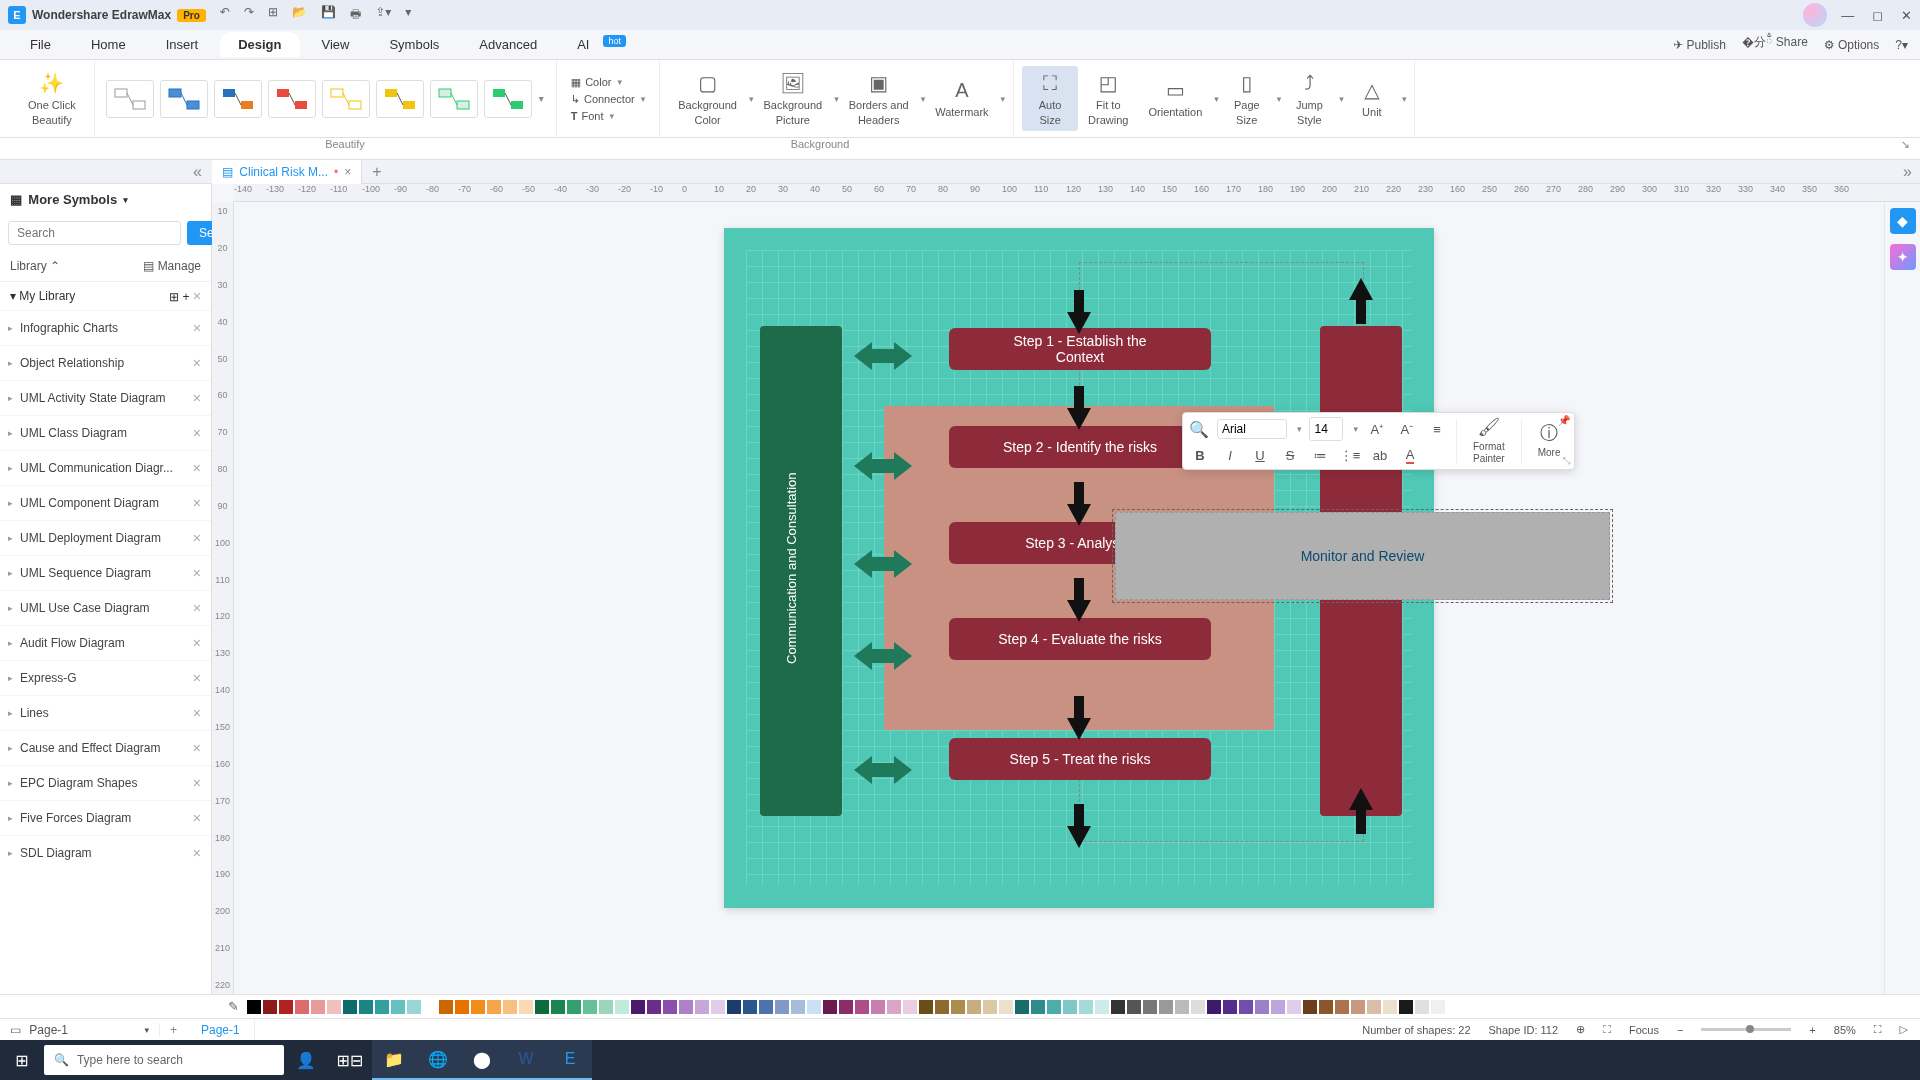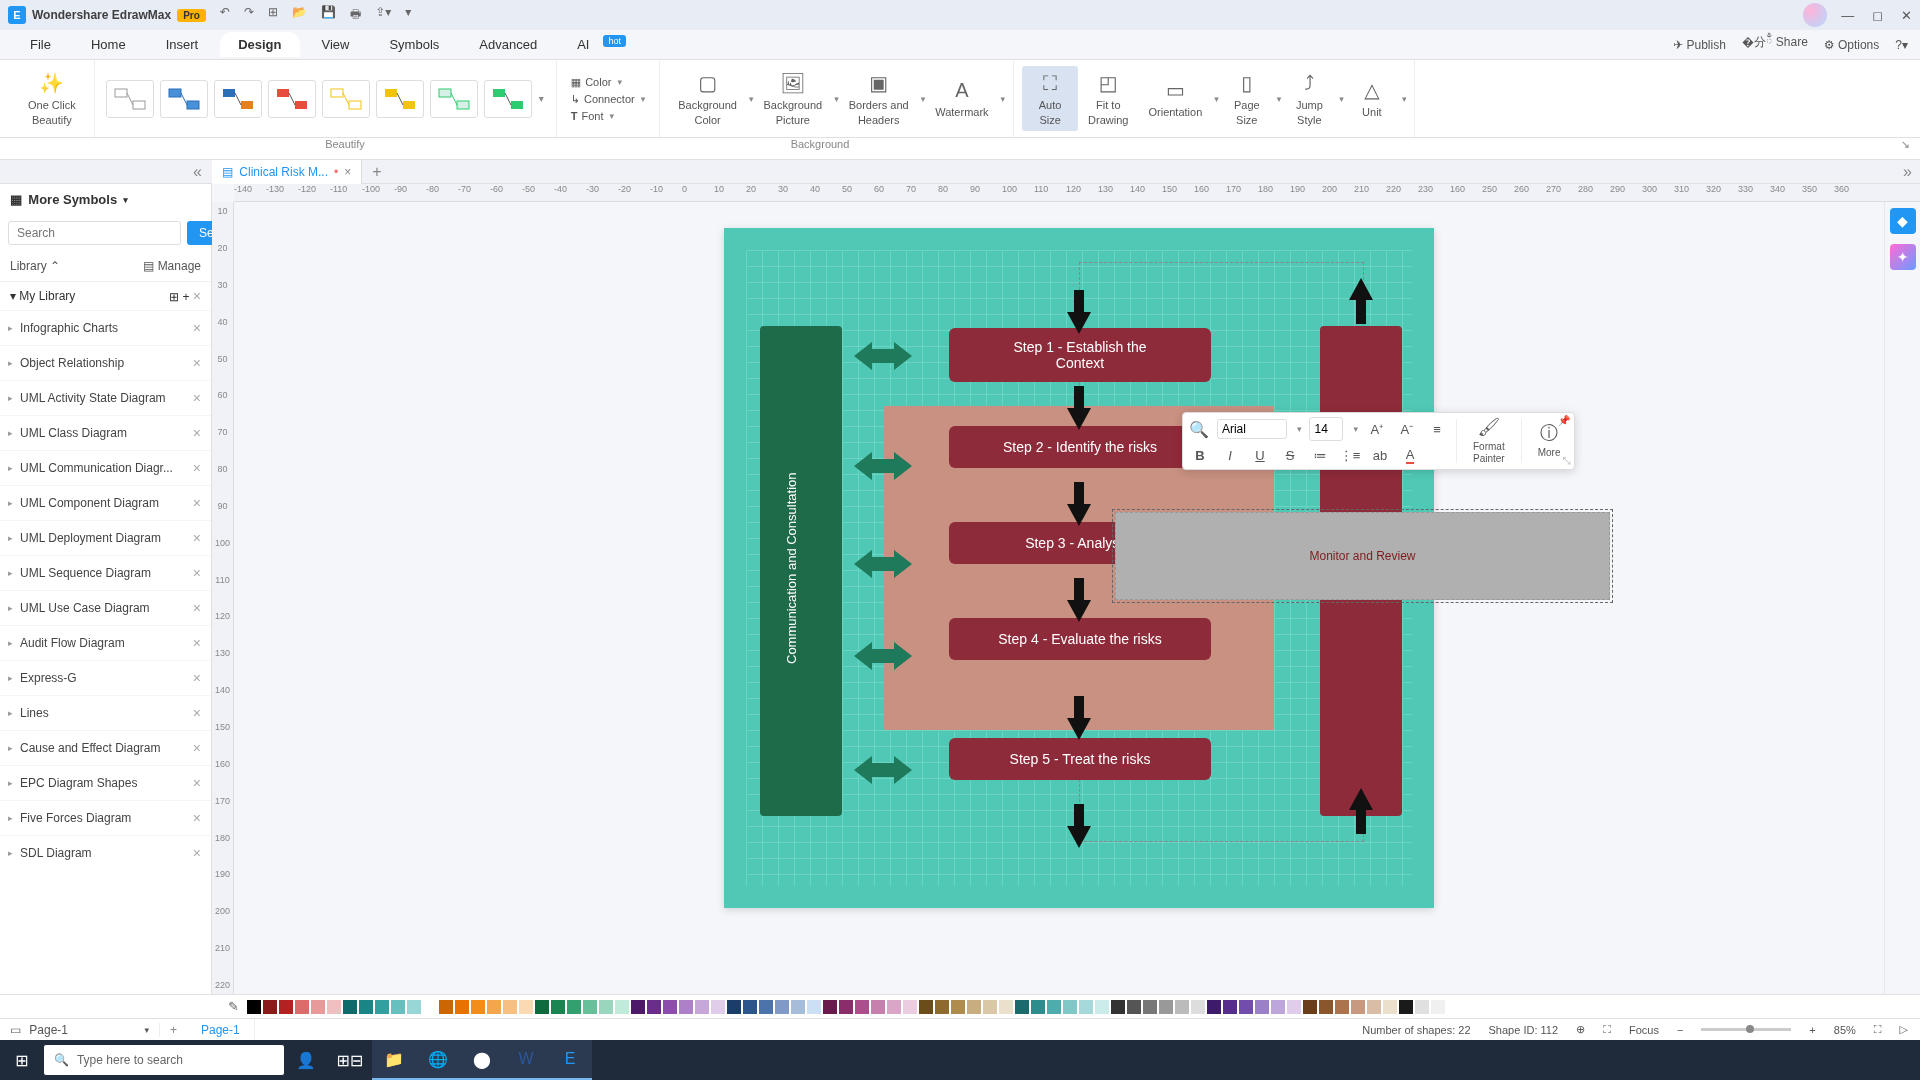--- a/index.html
+++ b/index.html
@@ -98,23 +98,23 @@
 .arrow-bi { position: absolute; height: 24px; display: flex; align-items: center; }
 .arrow-bi::before, .arrow-bi::after { content: ""; width: 0; height: 0; border-top: 14px solid transparent; border-bottom: 14px solid transparent; }
 .arrow-bi::before { border-right: 18px solid #1e7a5a; }
 .arrow-bi::after { border-left: 18px solid #1e7a5a; }
 .arrow-bi .bar { height: 14px; width: 22px; background: #1e7a5a; }
 
 
 .float-note {
   position: absolute;
   background: #b0b0b0;
-  color: #7f1d1d;
+  color: #0c4a6e;
   display: flex; align-items: center; justify-content: center;
-  font-size: 12px;
+  font-size: 14px;
   border: 1px dashed #999;
   outline: 1px dashed #666;
   outline-offset: 2px;
 }
 
 
 .format-toolbar {
   position: absolute;
   background: #fff;
   border: 1px solid #ddd;
@@ -559,21 +559,21 @@
 
         <div class="sel-box" style="left:355px;top:34px;width:285px;height:580px"></div>
 
         <div class="vbar" style="left:36px;top:98px;width:82px;height:490px"></div>
         <div class="vtext" style="left:60px;top:180px;height:320px">Communication and Consultation</div>
 
         <div class="vbar maroon" style="left:596px;top:98px;width:82px;height:490px"></div>
 
         <div class="inner-box" style="left:160px;top:178px;width:390px;height:324px"></div>
 
-        <div class="step-box" style="left:225px;top:100px;width:262px;height:54px;white-space:pre-line">Step 1 - Establish the
+        <div class="step-box" style="left:225px;top:100px;width:262px;height:42px;white-space:pre-line">Step 1 - Establish the
 Context</div>
         <div class="step-box" style="left:225px;top:198px;width:262px;height:42px">Step 2 - Identify  the risks</div>
         <div class="step-box" style="left:225px;top:294px;width:262px;height:42px">Step 3 - Analyse t</div>
         <div class="step-box" style="left:225px;top:390px;width:262px;height:42px">Step 4 - Evaluate the risks</div>
         <div class="step-box" style="left:225px;top:510px;width:262px;height:42px">Step 5 - Treat the risks</div>
 
         <div class="arrow-down" style="left:343px;top:84px"></div>
         <div class="arrow-down" style="left:343px;top:180px"></div>
         <div class="arrow-down" style="left:343px;top:276px"></div>
         <div class="arrow-down" style="left:343px;top:372px"></div>

